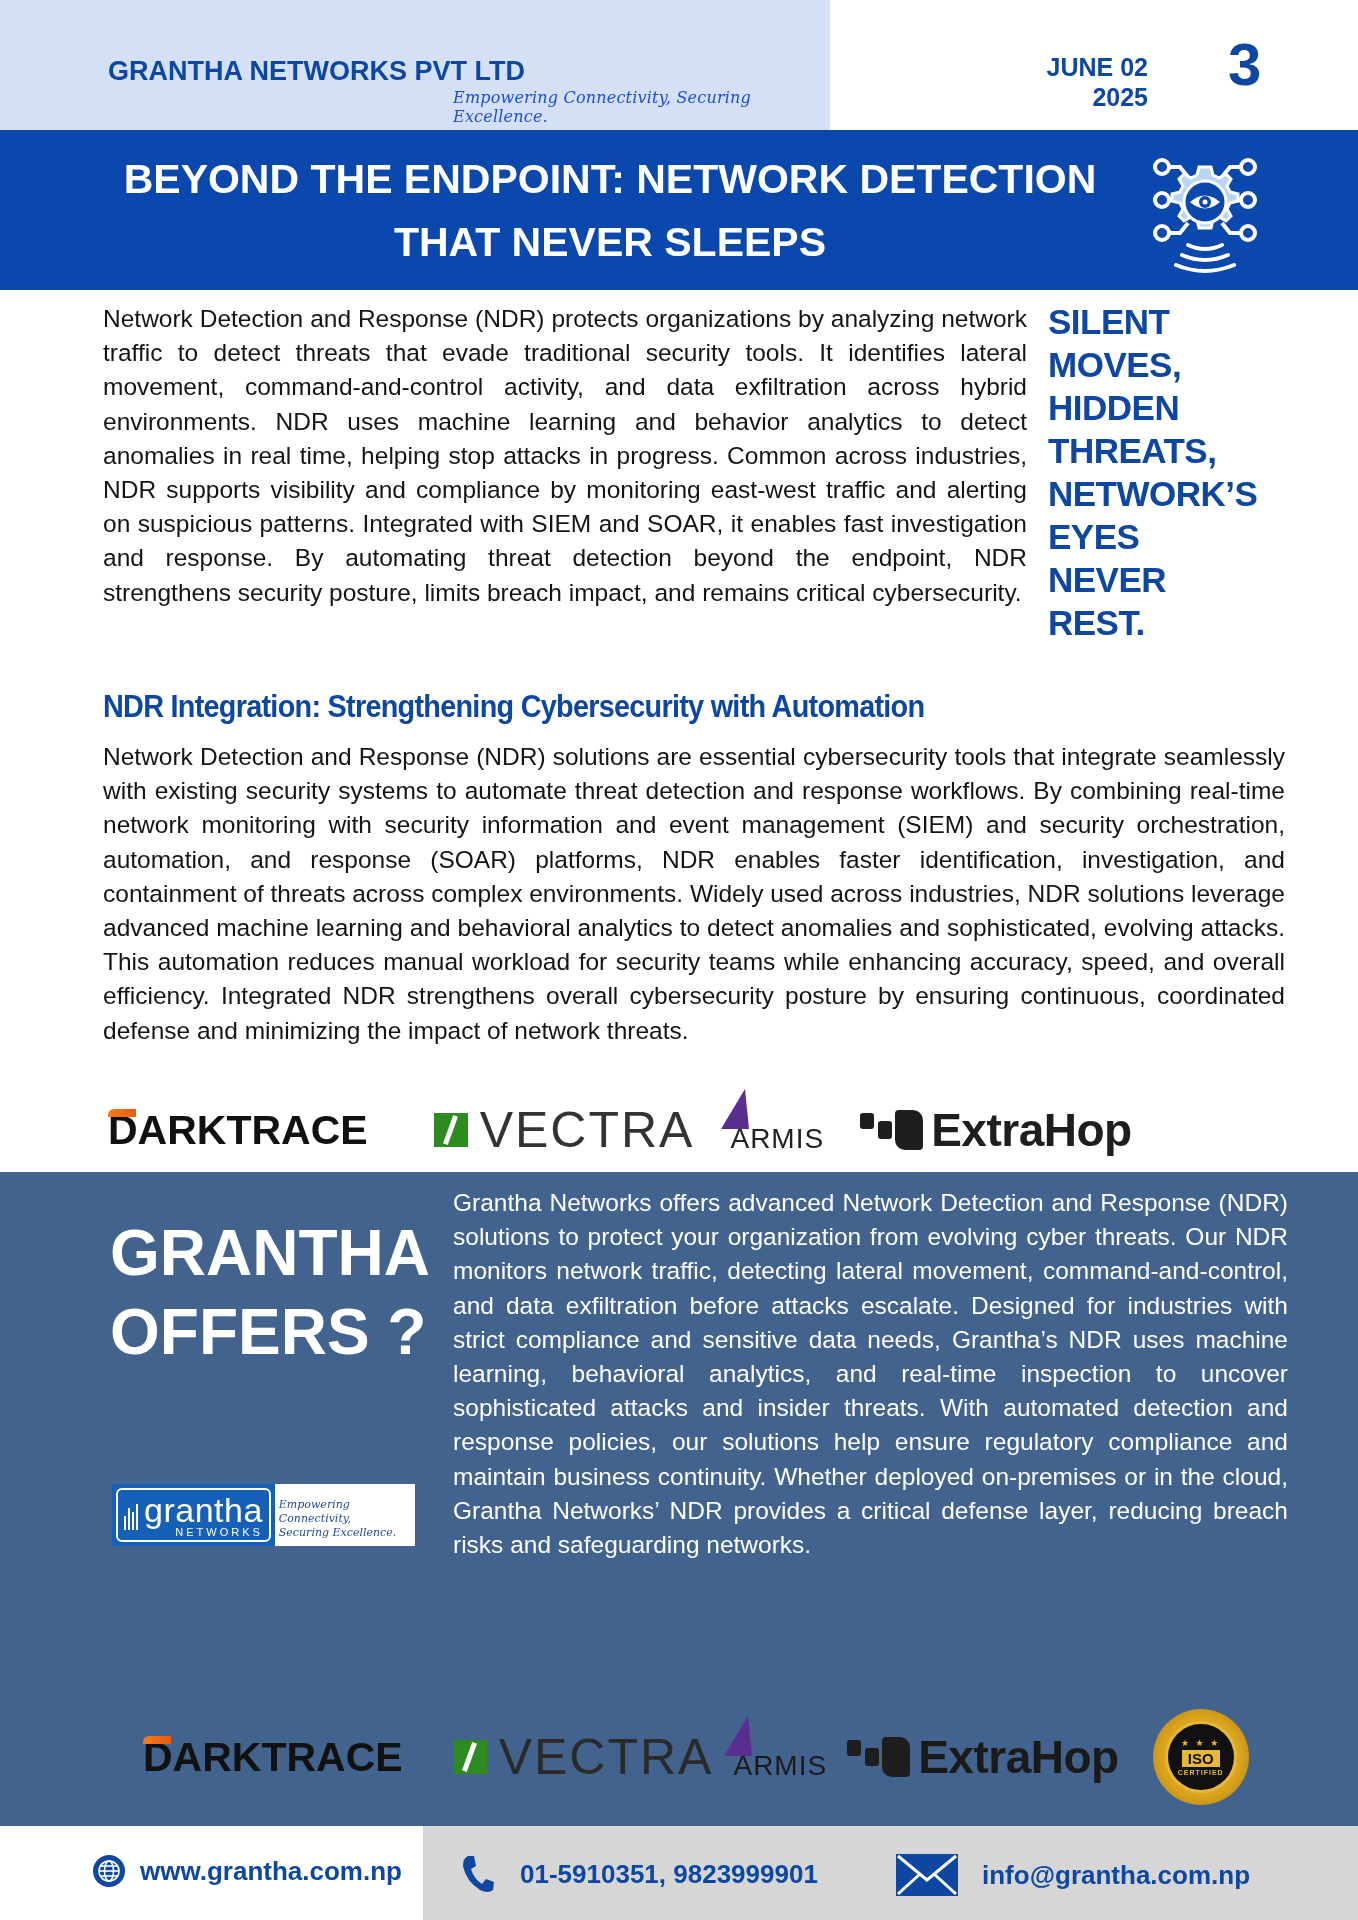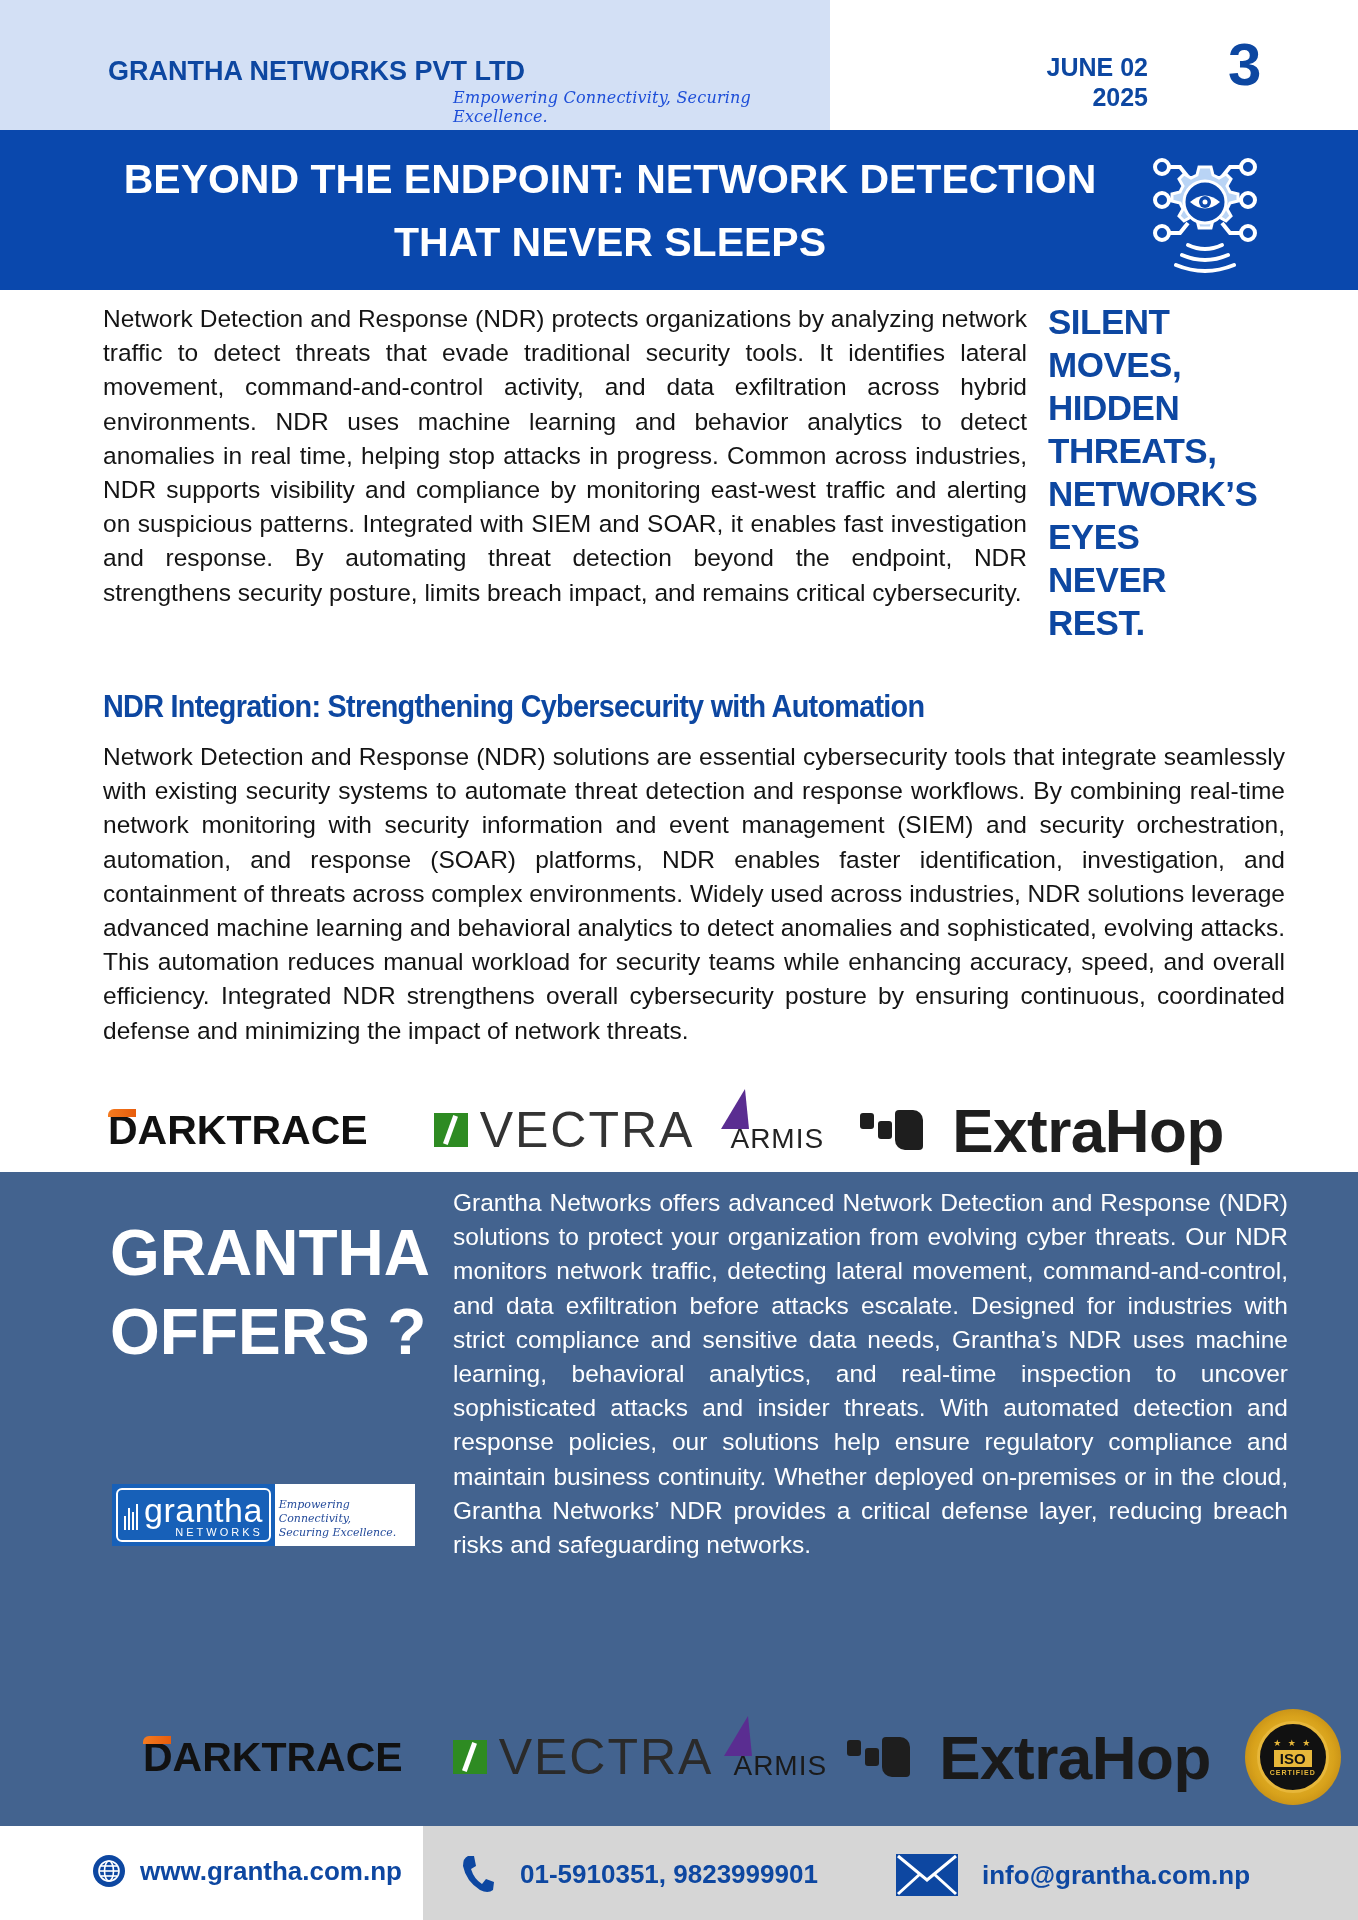--- a/index.html
+++ b/index.html
@@ -30,21 +30,21 @@
   .logos { position: absolute; display: flex; align-items: center; }
   .logos-top { left: 108px; top: 1090px; height: 80px; }
   .logo { display: flex; align-items: center; margin-right: 36px; }
   .logo-darktrace { font-size: 41px; font-weight: bold; color: #111; letter-spacing: 0px; position: relative; }
   .logo-darktrace .swoosh { position: absolute; left: 0; top: 2px; width: 28px; height: 8px; background: linear-gradient(90deg, #f47b20, #e85d0c); border-radius: 6px 0 0 0; }
   .logo-vectra { font-size: 50px; color: #333; font-weight: normal; letter-spacing: 2px; padding-left: 30px; }
   .vectra-mark { width: 34px; height: 34px; background: #2e8b22; margin-right: 12px; position: relative; }
   .vectra-mark::after { content: ""; position: absolute; left: 14px; top: 2px; width: 5px; height: 30px; background: #fff; transform: rotate(20deg); }
   .logo-armis { font-size: 28px; color: #222; position: relative; padding-top: 18px; letter-spacing: 1px; }
   .armis-mark { width: 0; height: 0; border-left: 14px solid transparent; border-right: 14px solid transparent; border-bottom: 40px solid #5a2d91; position: absolute; left: -4px; top: -16px; transform: skewX(-14deg); }
-  .logo-extrahop { font-size: 62px; font-weight: bold; color: #1e1e1e; letter-spacing: -0.5px; gap: 21px; }
+  .logo-extrahop { font-size: 46px; font-weight: bold; color: #1e1e1e; letter-spacing: -0.5px; }
   .extrahop-mark { display: flex; align-items: center; margin-right: 8px; }
   .extrahop-mark .a { width: 14px; height: 16px; background: #1e1e1e; border-radius: 3px; margin-right: 4px; margin-top: -18px; }
   .extrahop-mark .b { width: 14px; height: 18px; background: #1e1e1e; border-radius: 3px; margin-right: 3px; }
   .extrahop-mark .c { width: 28px; height: 40px; background: #1e1e1e; border-radius: 4px 10px 4px 10px; }
 
   
   .offer-section { position: absolute; left: 0; top: 1172px; width: 1358px; height: 654px; background: #43638f; }
   .offer-title { position: absolute; left: 110px; top: 42px; font-size: 64px; font-weight: bold; color: #ffffff; line-height: 79px; letter-spacing: 0px; font-family: "Liberation Sans Narrow", "Liberation Sans", sans-serif; }
   .brand-logo { position: absolute; left: 112px; top: 312px; width: 303px; height: 62px; background: #fff; display: flex; }
   .brand-logo-left { width: 173px; height: 62px; background: #1760b8; padding: 4px; }

